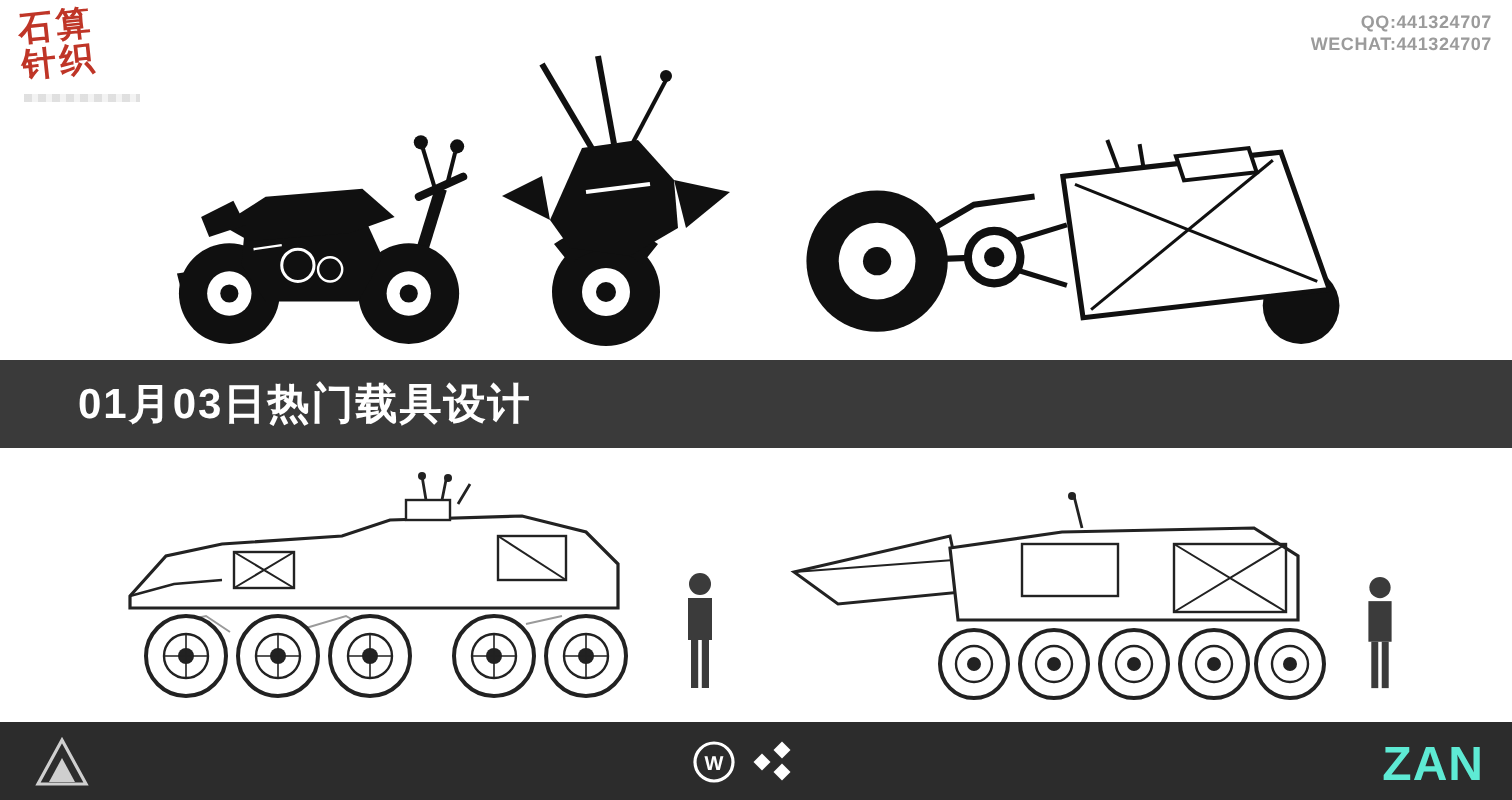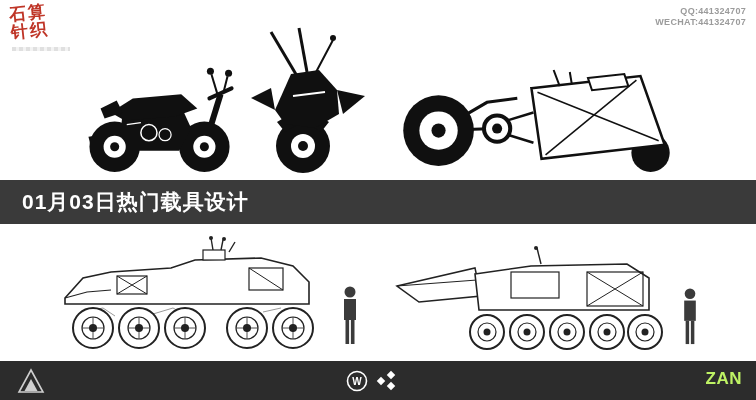--- a/index.html
+++ b/index.html
@@ -25,30 +25,30 @@
   .moto-front {left:240px;top:26px; width:132px;height:150px;}
   .trike      {left:390px;top:68px; width:298px;height:106px;}
   .rover-left {left:52px; top:236px;width:292px;height:118px;}
   .fig-left   {left:340px;top:286px;width:20px; height:60px;}
   .rover-right{left:390px;top:246px;width:287px;height:108px;}
   .fig-right  {left:680px;top:288px;width:20px; height:58px;}
 
   
   .banner{position:absolute;left:0;top:180px;width:756px;height:44px;
           background:#3a3a3a;display:flex;align-items:center;
-          padding-left:22px;box-sizing:border-box;}
+          padding-left:39px;box-sizing:border-box;}
   .banner span{color:#ffffff;font-size:21px;font-weight:bold;letter-spacing:1px;}
 
   
   .footer{position:absolute;left:0;top:361px;width:756px;height:39px;background:#2c2c2c;}
   .footer svg{position:absolute;}
   .f-left  {left:16px;top:6px;width:30px;height:28px;}
   .f-center{left:345px;top:7px;width:62px;height:26px;}
-  .f-brand {position:absolute;right:14px;top:8px;color:#bef264;
-            font-size:17px;font-weight:800;letter-spacing:.5px;}
+  .f-brand {position:absolute;right:14px;top:8px;color:#5eead4;
+            font-size:24px;font-weight:800;letter-spacing:.5px;}
 </style>
 </head>
 <body>
 
 <div class="page">
 
   <div class="stamp">石算针织</div>
   <div class="smudge"></div>
 
   <div class="contact">

